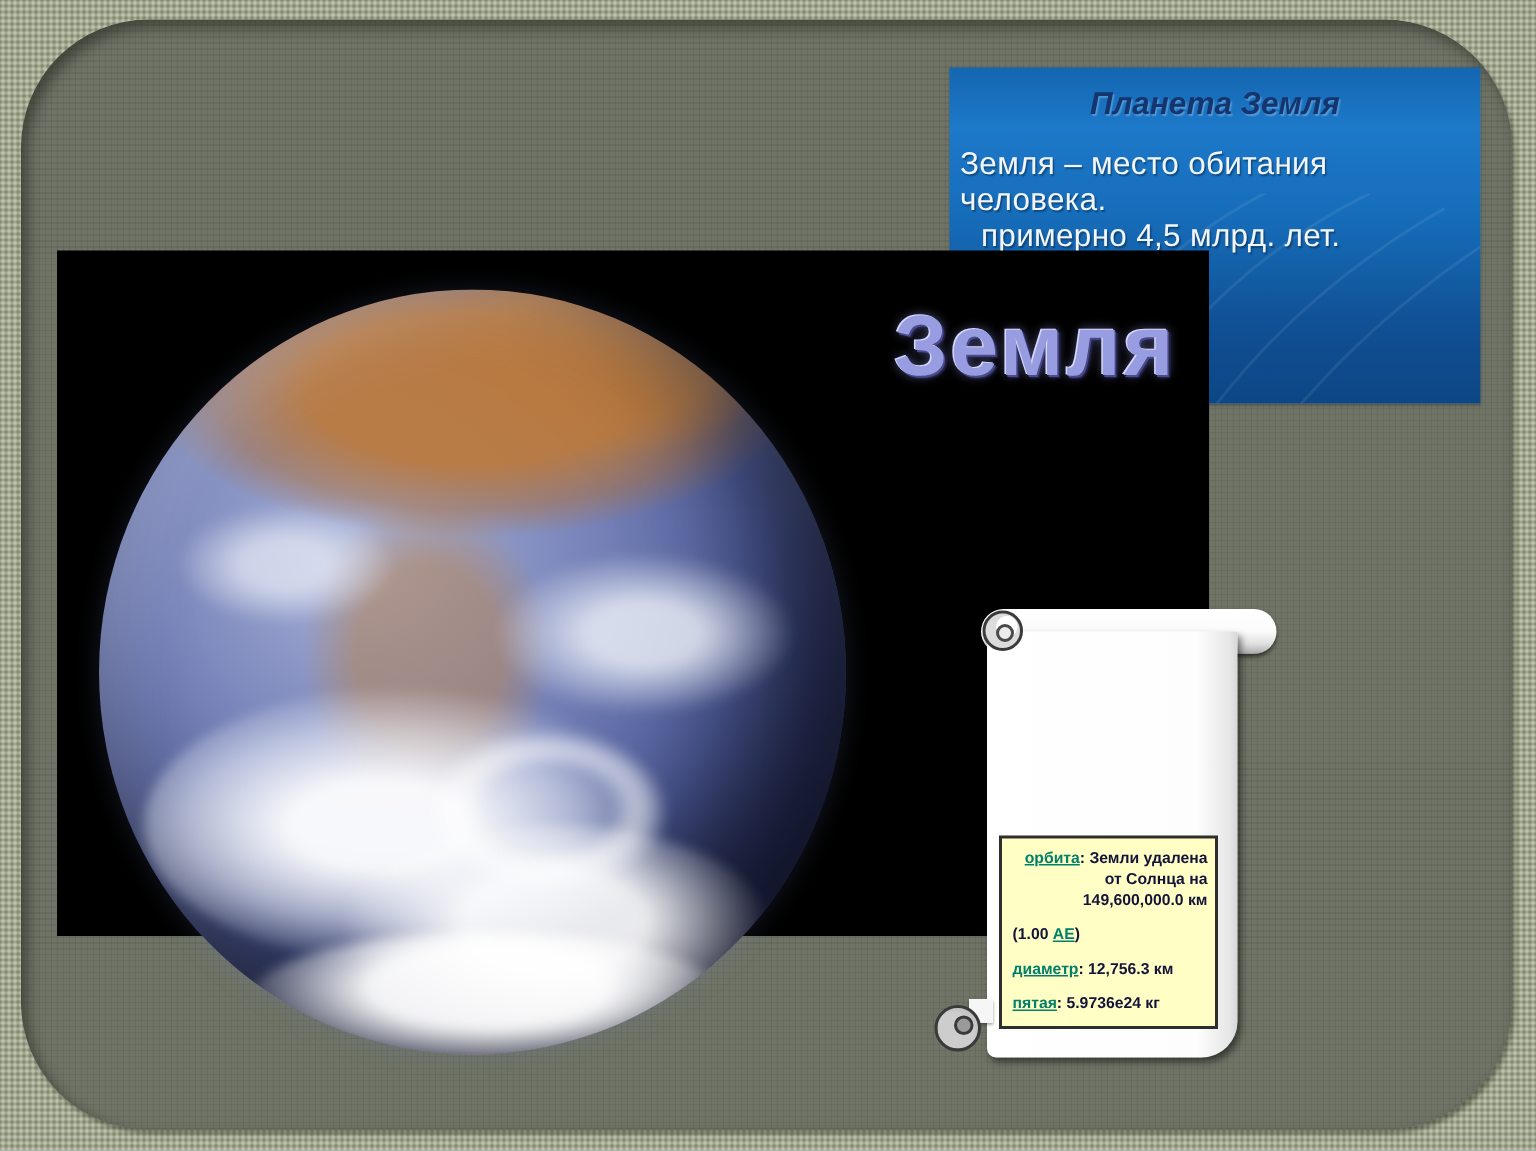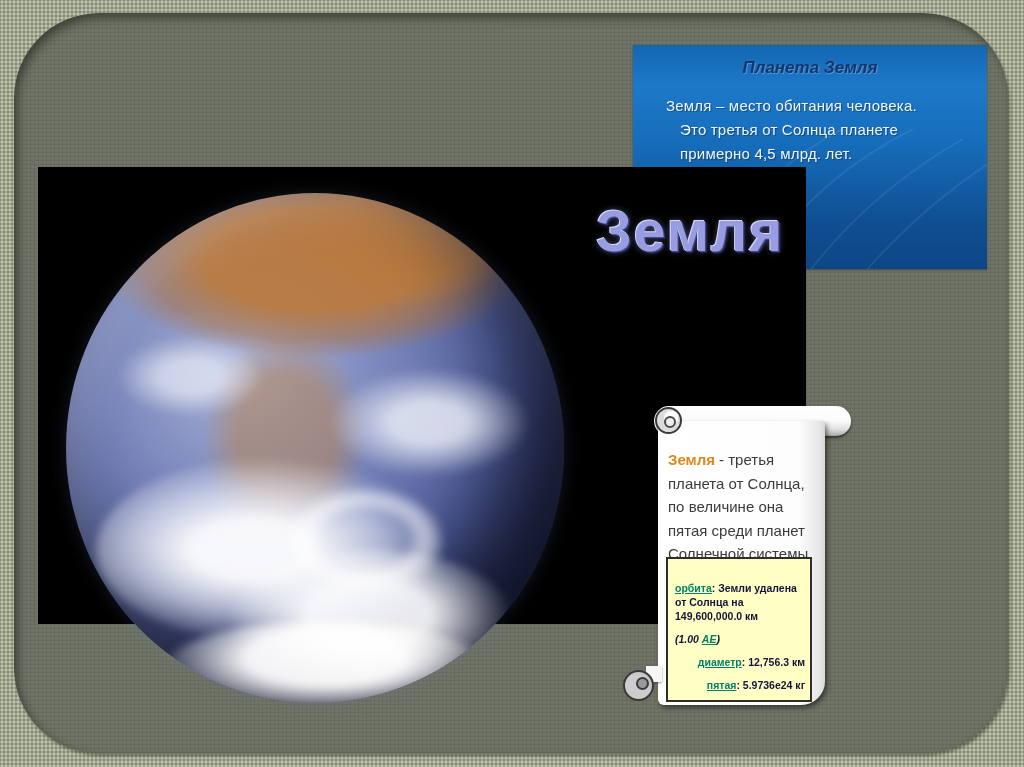--- a/index.html
+++ b/index.html
@@ -25,25 +25,25 @@
   
   .info-panel{
     position:absolute; left:633px; top:45px; width:354px; height:224px;
     background:linear-gradient(180deg,#1466b0 0%, #1d79c9 18%, #166cb9 45%, #104f93 78%, #0d4685 100%);
     box-shadow:0 1px 2px rgba(0,0,0,0.35);
     overflow:hidden;
   }
   .info-panel .arcs{position:absolute; left:0; bottom:0;}
   .info-title{
     margin:13px 8px 0 8px; text-align:center;
-    font-size:17px; font-style:italic; font-weight:700;
+    font-size:21px; font-style:italic; font-weight:700;
     color:#15356e;
     text-shadow:1px 1px 1px rgba(150,200,240,0.45);
   }
-  .info-body{ margin-top:16px; padding-left:33px; color:#f2f6fa; font-size:15px; line-height:24px;
+  .info-body{ margin-top:16px; padding-left:7px; color:#f2f6fa; font-size:21px; line-height:24px;
     text-shadow:1px 1px 1px rgba(0,0,0,0.35); letter-spacing:0.2px;}
   .info-body .cont{ margin-left:14px; }
   
   .image-box{
     position:absolute; left:38px; top:167px; width:768px; height:457px;
     background:#000;
   }
   .earth{
     position:absolute; left:28px; top:26px; width:498px; height:510px;
     border-radius:50%;
@@ -105,43 +105,42 @@
   }
   .scroll-intro .hl{ color:#e0871c; font-weight:700; }
   .facts-box{
     position:absolute; left:82px; top:153px; width:146px; box-sizing:border-box;
     background:#ffffc5; border:2px solid #2e2e2e;
     padding:6px 5px 8px 7px;
     font-size:10.5px; font-weight:700; color:#13133a; line-height:14px;
   }
   .facts-box a{ color:#00806b; text-decoration:underline; cursor:pointer; }
   .fact{ margin-top:7px; }
-  .fact:first-child{ margin-top:16px; }
-  .fact-au{ font-weight:600; margin-top:9px;font-style:italic; }
-  .fact-d, .fact-m{ margin-top:9px;text-align:right; }
+  .fact:first-child{ margin-top:0;text-align:right; }
+  .fact-au{ font-weight:600; margin-top:9px; }
+  .fact-d, .fact-m{ margin-top:9px; }
 </style>
 </head>
 <body>
 
 <div class="stage">
   <div class="slide-inner">
 
     <div class="info-panel" style="left:619px; top:32px;">
       <svg class="arcs" width="354" height="140" viewBox="0 0 354 140">
         <g fill="none" stroke="rgba(255,255,255,0.08)" stroke-width="2">
           <path d="M60 150 Q 120 40 230 -10"></path>
           <path d="M110 160 Q 170 55 280 0"></path>
           <path d="M160 165 Q 225 70 330 10"></path>
           <path d="M210 170 Q 275 85 370 25"></path>
         </g>
       </svg>
       <div class="info-title">Планета Земля</div>
       <div class="info-body">
         <div>Земля – место обитания человека.</div>
-        <div class="cont">Это третья от Солнца планете</div>
         <div class="cont">примерно 4,5 млрд. лет.</div>
       </div>
     </div>
 
     <div class="image-box" style="left:24px; top:154px;">
       <div class="earth">
         <div class="layer cloud1"></div>
         <div class="layer cloud2"></div>
         <div class="layer cloud3"></div>
         <div class="layer cloud4"></div>
@@ -155,21 +154,20 @@
         <div class="scroll-roll"></div>
         <div class="scroll-paper"></div>
         <div class="paper-notch"></div>
         <div class="curl curl-top">
             <div class="spiral"></div>
           </div>
         <div class="curl curl-bottom">
             <div class="spiral"></div>
           </div>
 
-        <div class="scroll-intro"><span class="hl">Земля</span><span> - третья планета от Солнца, по величине она пятая среди планет Солнечной системы.</span></div>
 
         <div class="facts-box">
           <div class="fact"><a>орбита</a><span>: Земли удалена от Солнца на 149,600,000.0 км</span></div>
           <div class="fact fact-au"><span>(1.00 </span><a>АЕ</a><span>)</span></div>
           <div class="fact fact-d"><a>диаметр</a><span>: 12,756.3 км</span></div>
           <div class="fact fact-m"><a>пятая</a><span>: 5.9736e24 кг</span></div>
         </div>
       </div>
     </div>
 

